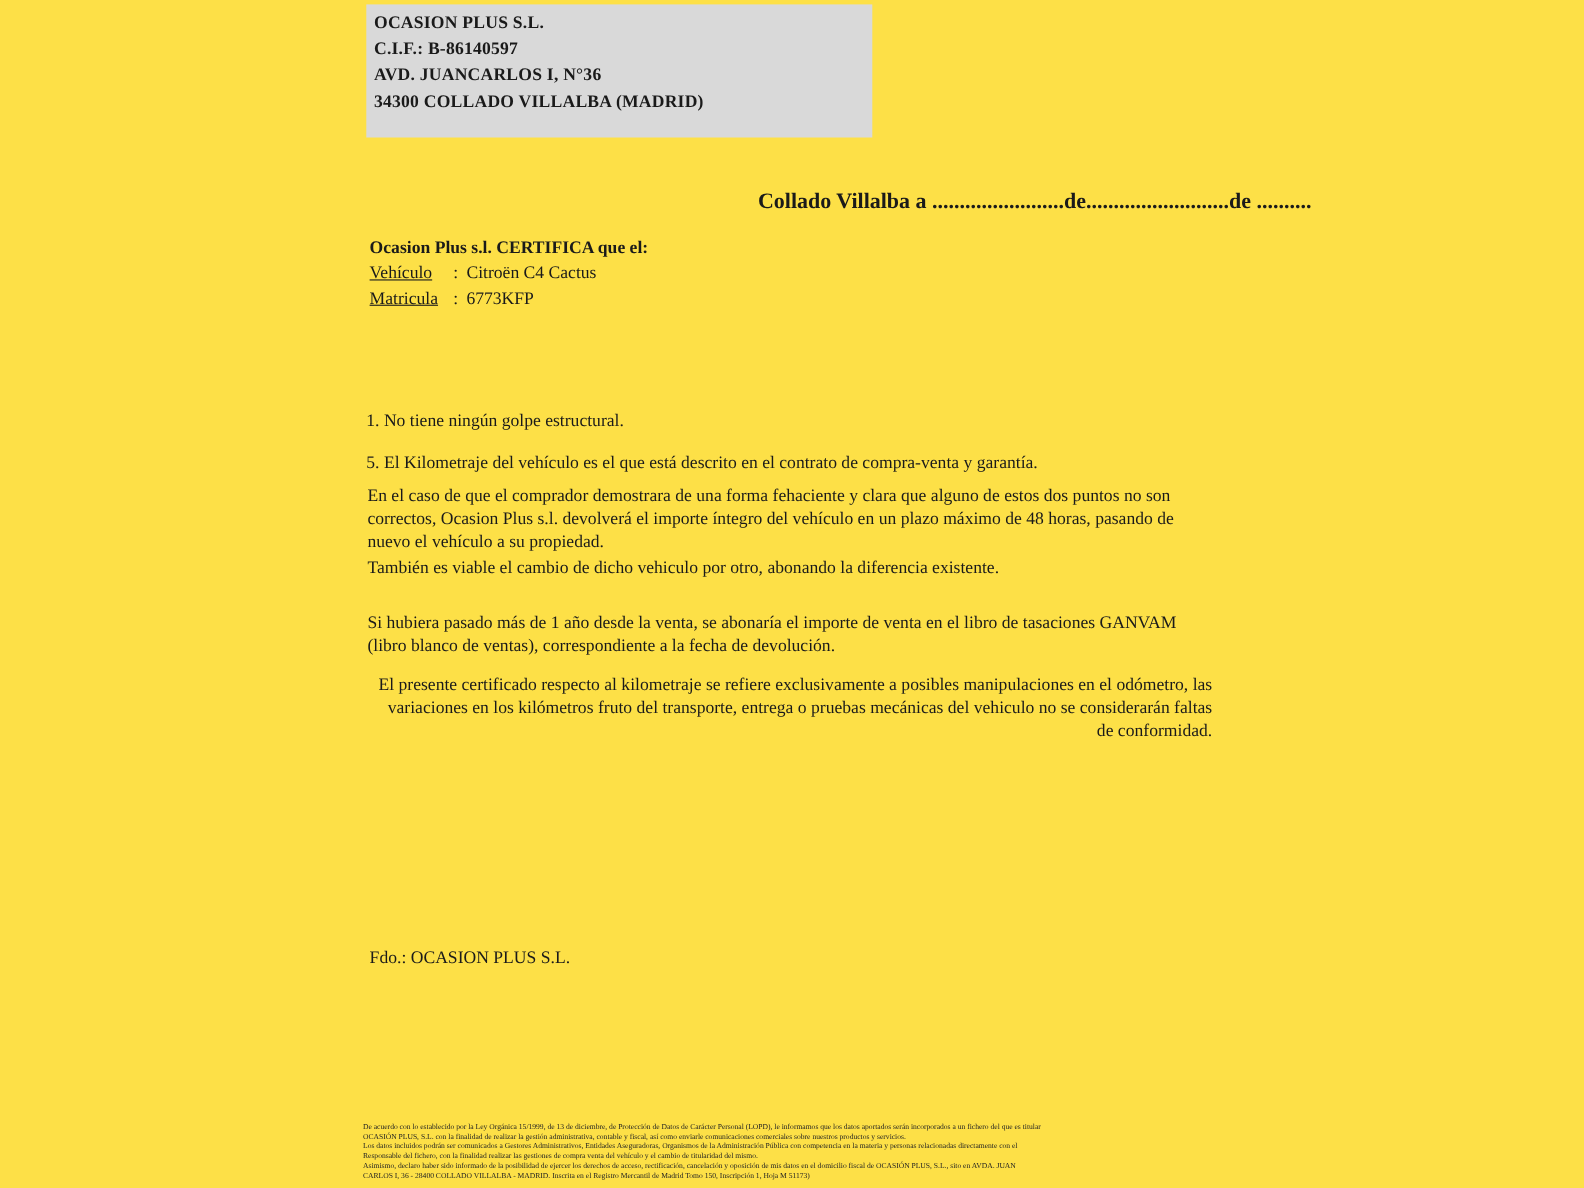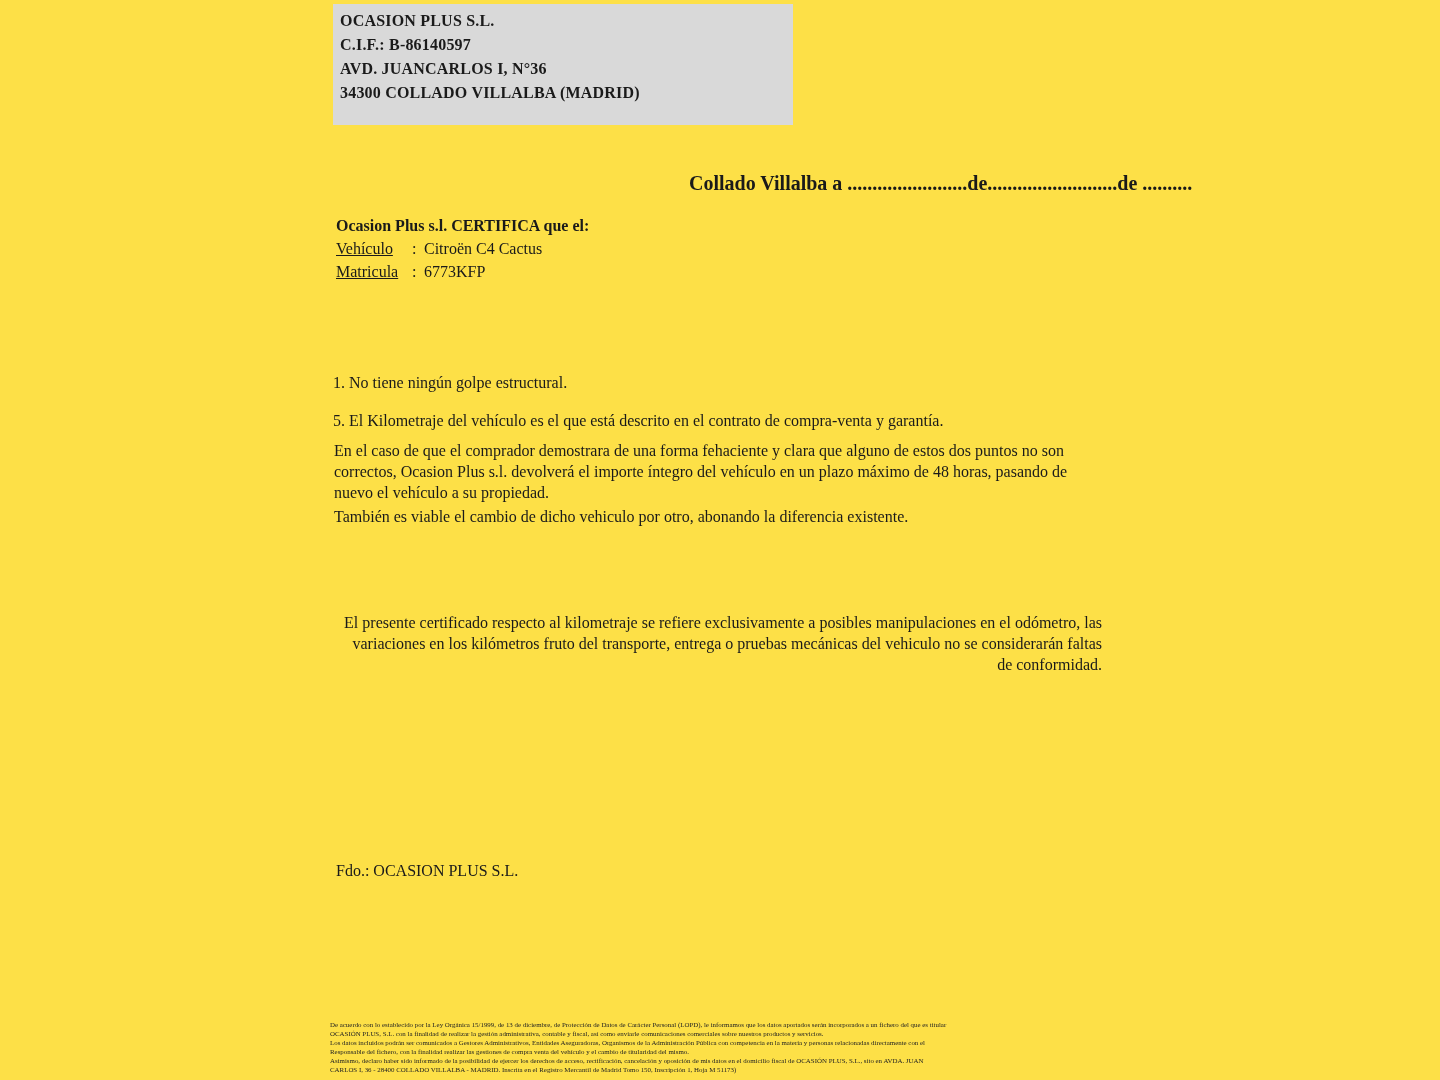--- a/index.html
+++ b/index.html
@@ -118,20 +118,21 @@
 
   <div class="field-row plate">
     <span class="field-label">Matricula</span><span class="field-sep">:</span><span>6773KFP</span>
   </div>
 
   <div class="point p1">1. No tiene ningún golpe estructural.</div>
   <div class="point p2">5. El Kilometraje del vehículo es el que está descrito en el contrato de compra-venta y garantía.</div>
 
   <div class="para para1">En el caso de que el comprador demostrara de una forma fehaciente y clara que alguno de estos dos puntos no son correctos, Ocasion Plus s.l. devolverá el importe íntegro del vehículo en un plazo máximo de 48 horas, pasando de nuevo el vehículo a su propiedad.</div>
   <div class="para para2">También es viable el cambio de dicho vehiculo por otro, abonando la diferencia existente.</div>
+  <div class="para para3">Si hubiera pasado más de 1 año desde la venta, se abonaría el importe de venta en el libro de tasaciones GANVAM (libro blanco de ventas), correspondiente a la fecha de devolución.</div>
   <div class="para para4">El presente certificado respecto al kilometraje se refiere exclusivamente a posibles manipulaciones en el odómetro, las variaciones en los kilómetros fruto del transporte, entrega o pruebas mecánicas del vehiculo no se considerarán faltas de conformidad.</div>
 
   <div class="signature">Fdo.: OCASION PLUS S.L.</div>
 
   <div class="legal">
     <div>De acuerdo con lo establecido por la Ley Orgánica 15/1999, de 13 de diciembre, de Protección de Datos de Carácter Personal (LOPD), le informamos que los datos aportados serán incorporados a un fichero del que es titular</div>
     <div>OCASIÓN PLUS, S.L. con la finalidad de realizar la gestión administrativa, contable y fiscal, así como enviarle comunicaciones comerciales sobre nuestros productos y servicios.</div>
     <div>Los datos incluidos podrán ser comunicados a Gestores Administrativos, Entidades Aseguradoras, Organismos de la Administración Pública con competencia en la materia y personas relacionadas directamente con el</div>
     <div>Responsable del fichero, con la finalidad realizar las gestiones de compra venta del vehículo y el cambio de titularidad del mismo.</div>
     <div>Asimismo, declaro haber sido informado de la posibilidad de ejercer los derechos de acceso, rectificación, cancelación y oposición de mis datos en el domicilio fiscal de OCASIÓN PLUS, S.L., sito en AVDA. JUAN</div>

